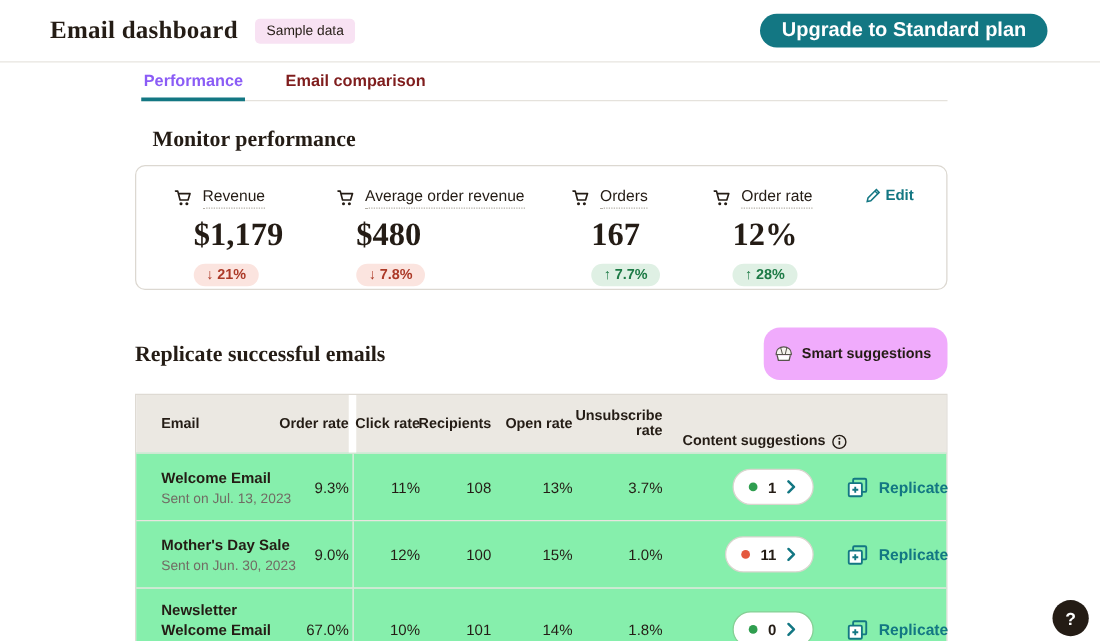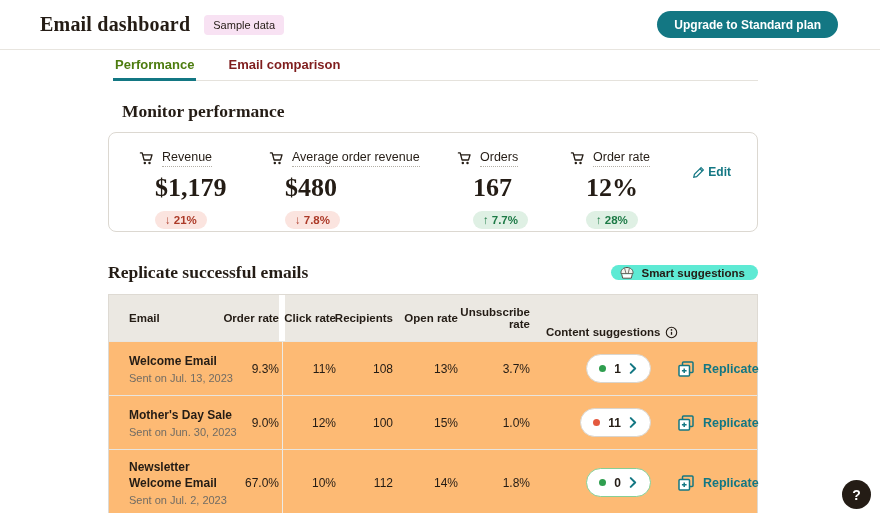--- a/index.html
+++ b/index.html
@@ -8,58 +8,58 @@
     font-family: "Liberation Sans", sans-serif;
     background:#ffffff; color:#241c15; position:relative; overflow:hidden;
   }
   
   .topbar { height:50px; border-bottom:1px solid #e8e5df; display:flex; align-items:center;
             padding:0 42px 0 40px; }
   .page-title { font-family:"Liberation Serif", serif; font-size:20px; font-weight:700; letter-spacing:.2px; }
   .sample-badge { margin-left:14px; background:#f8e2f3; border-radius:4px; padding:4px 9px;
                   font-size:11px; color:#241c15; }
   .upgrade-btn { margin-left:auto; background:#137783; color:#fff; border:none; cursor:pointer;
-                 border-radius:14px; height:27px; padding:0 17px; font-size:12px; font-weight:700;
+                 border-radius:14px; height:27px; padding:0 17px; font-size:16px; font-weight:700;
                  font-family:"Liberation Sans", sans-serif; }
   
   .tabs { margin-left:113px; width:645px; border-bottom:1px solid #e5e2dc; display:flex; height:31px; }
   .tab { font-size:13px; font-weight:700; padding:7px 2px 0; margin-right:30px; cursor:pointer; height:31px; }
-  .tab.active { color:#4d7c0f; border-bottom:3px solid #137783; }
+  .tab.active { color:#8b5cf6; border-bottom:3px solid #137783; }
   .tab.inactive { color:#7f1d1d; }
   
   .content { margin-left:108px; width:650px; }
   .section-heading { font-family:"Liberation Serif", serif; font-size:17.5px; font-weight:700; }
   .mp-heading { margin:20px 14px 10px; }
   
   .metric-card { position:relative; border:1px solid #dcd8d1; border-radius:8px; height:100px;
                  display:flex; gap:38px; padding:17px 0 0 30px; }
   .metric { flex:none; }
   .m0{width:92px}.m1{width:150px}.m2{width:75px}.m3{width:100px}
   .metric-label-row { display:flex; align-items:center; gap:8px; }
   .metric-label { font-size:12.5px; border-bottom:1px dotted #b3afa6; padding-bottom:2px; white-space:nowrap; }
   .metric-value { font-family:"Liberation Serif", serif; font-size:26px; font-weight:700;
                   margin:6px 0 7px 16px; }
   .delta-pill { display:inline-flex; align-items:center; gap:3px; margin-left:16px;
                 border-radius:12px; padding:3px 10px; font-size:11.5px; font-weight:700; }
   .delta-pill.down { background:#fbe4df; color:#ac3a28; }
   .delta-pill.up { background:#dff0e4; color:#1d7a46; }
-  .edit-link { position:absolute; top:32px; right:26px; color:#137783; font-size:12px; font-weight:700;
+  .edit-link { position:absolute; top:16px; right:26px; color:#137783; font-size:12px; font-weight:700;
                display:flex; align-items:center; gap:3px; cursor:pointer; }
   
   .section-row { display:flex; align-items:center; margin-top:30px; }
-  .smart-chip { margin-left:auto; background:#5eead4; border-radius:13px; height:15px;
+  .smart-chip { margin-left:auto; background:#f0abfc; border-radius:13px; height:42px;
                 padding:0 13px 0 8px; display:flex; align-items:center; gap:6px;
                 font-size:11.5px; font-weight:600; cursor:pointer; }
   
   .emails-table { margin-top:11px; border:1px solid #dedad3; }
   .tr { display:grid; grid-template-columns:130px 40px 6px 51px 57px 65px 72px 121px 103px;
         align-items:center; }
   .thead { background:#ebe8e2; min-height:46px; font-size:11.5px; font-weight:700; }
   .thead .c-div { background:#ffffff; align-self:stretch; }
-  .tbody-row { background:#fdba74; border-top:1px solid #e8e5df; min-height:54px; font-size:12px; }
+  .tbody-row { background:#86efac; border-top:1px solid #e8e5df; min-height:54px; font-size:12px; }
   .tbody-row .c-div { align-self:stretch; border-left:1px solid #eceae5; margin-left:3px; }
   .c-email { padding:9px 4px 9px 20px; }
   .c-right { justify-self:end; text-align:right; white-space:nowrap; }
   .c-wrap-right { text-align:right; padding-right:0; }
   .c-sugg-head { padding-left:16px; display:flex; align-items:center; gap:5px; white-space:nowrap;margin-top:28px; }
   .email-name { font-weight:700; font-size:12px; line-height:1.35; }
   .email-date { font-size:11px; color:#716c64; margin-top:3px; white-space:nowrap; }
   .sugg-pill { justify-self:end; display:inline-flex; align-items:center; gap:8px;
                border:1px solid #d9d5ce; background:#fff; border-radius:15px; height:29px;
                padding:0 12px; cursor:pointer; }
@@ -281,21 +281,21 @@
     </div>
 
     <div class="tr tbody-row">
       <div class="c-email">
         <div class="email-name">Newsletter Welcome Email</div>
         <div class="email-date">Sent on Jul. 2, 2023</div>
       </div>
       <div class="c-right">67.0%</div>
       <div class="c-div"></div>
       <div class="c-right">10%</div>
-      <div class="c-right">112</div>
+      <div class="c-right">101</div>
       <div class="c-right">14%</div>
       <div class="c-wrap-right">1.8%</div>
       <div class="sugg-pill highlight">
         <span class="dot green"></span>
         <span class="sugg-count">0</span>
         <span class="icon">
           <svg width="9" height="11" viewBox="0 0 8 10" fill="none">
               <path d="M1.5 1l4 4-4 4" stroke="#137783" stroke-width="1.8" stroke-linecap="round" stroke-linejoin="round"></path>
             </svg>
         </span>

